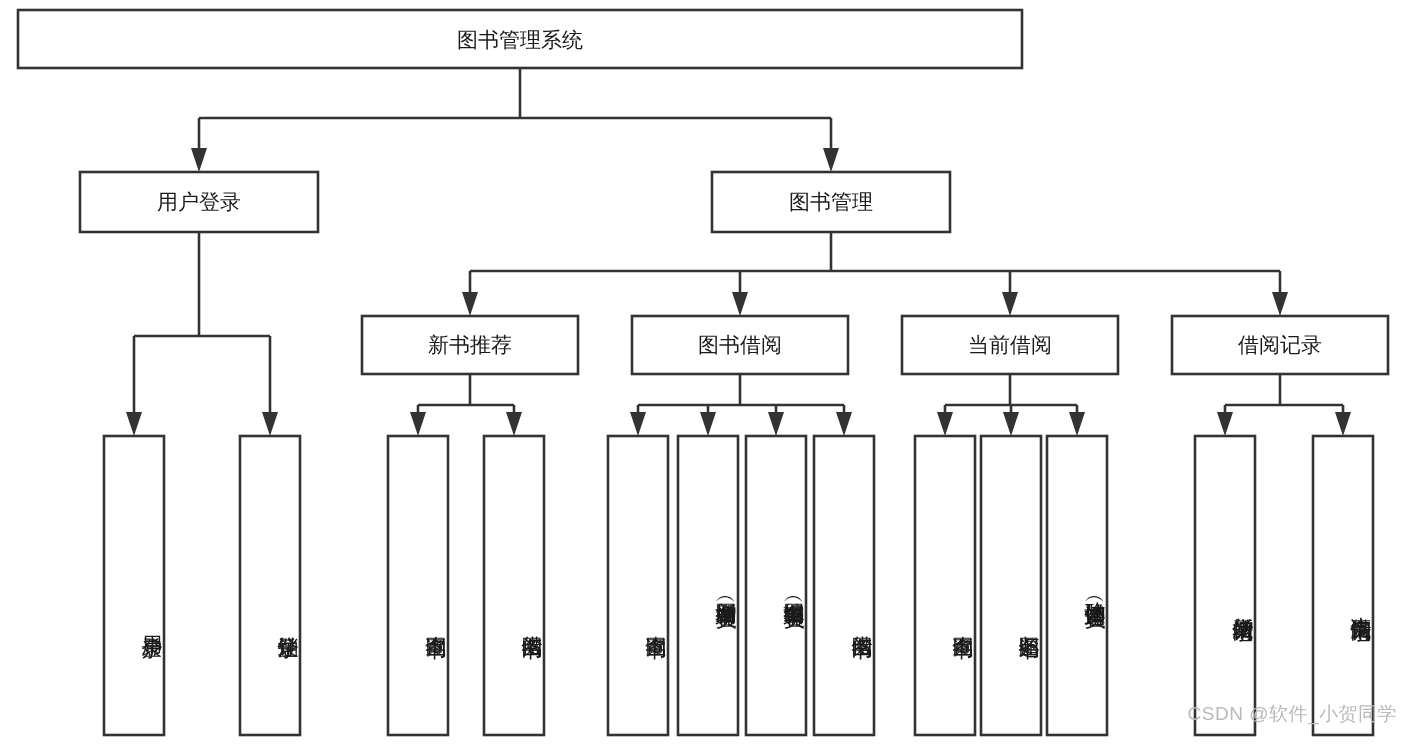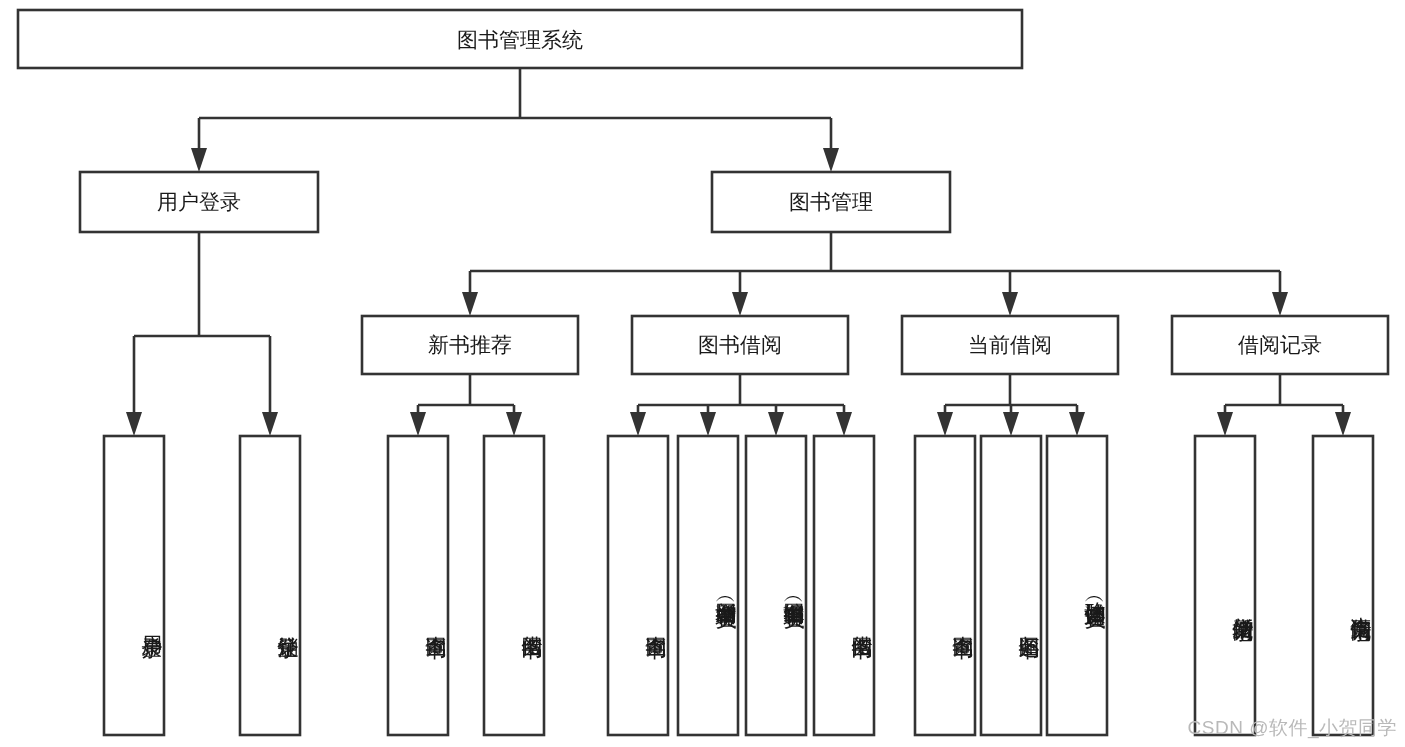--- a/index.html
+++ b/index.html
@@ -59,21 +59,21 @@
     letter-spacing: 1px;
     display: flex;
     align-items: flex-start;
     justify-content: center;
     white-space: nowrap;
     pointer-events: none;
   }
   .watermark {
     position: absolute;
     right: 8px;
-    bottom: 6px;
+    bottom: 20px;
     font-family: "Liberation Sans", "DejaVu Sans", sans-serif;
     font-size: 19px;
     color: #b9b9b9;
     white-space: nowrap;
     letter-spacing: 0.5px;
   }
 </style>
 </head>
 <body>
 

